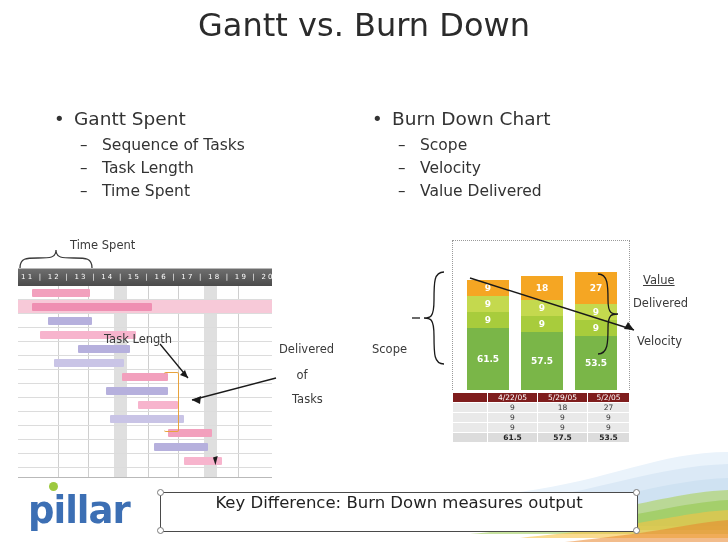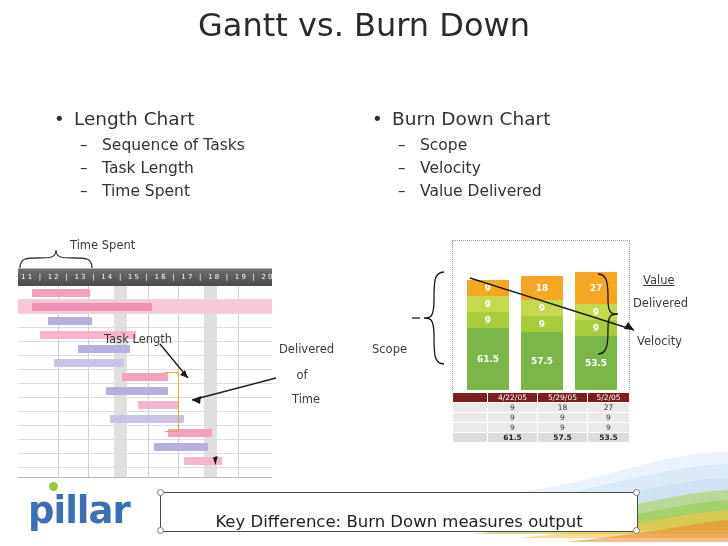--- a/index.html
+++ b/index.html
@@ -217,21 +217,21 @@
     left: 160px;
     top: 492px;
     width: 476px;
     height: 38px;
     border: 1.6px solid #4a4a4a;
     background: #ffffff;
     color: #222222;
     font-size: 16.5px;
     font-family: "DejaVu Sans", sans-serif;
     display: flex;
-    align-items: flex-end;
+    align-items: flex-start;
     justify-content: center;
   }
   .handle {
     position: absolute;
     width: 5px; height: 5px;
     border: 1px solid #7a7a7a;
     background: #ffffff;
     border-radius: 50%;
   }
   .logo {
@@ -257,21 +257,21 @@
 </head>
 <body>
 
 <div class="slide">
 
   <div class="title">Gantt vs. Burn Down</div>
 
   <div class="col left">
     <div class="l1">
       <span class="dot">•</span>
-      <span>Length Chart</span>
+      <span>Gantt Spent</span>
     </div>
     <div class="l2">
       <span class="dash">–</span>
       <span>Sequence of Tasks</span>
     </div>
     <div class="l2">
       <span class="dash">–</span>
       <span>Task Length</span>
     </div>
     <div class="l2">
@@ -398,21 +398,21 @@
         <td>53.5</td>
       </tr>
     </tbody>
       </table>
   </div>
 
   <div class="anno" style="left:70px; top:238px;">Time Spent</div>
   <div class="anno" style="left:104px; top:332px;">Task Length</div>
   <div class="anno" style="left:279px; top:342px;">Delivered</div>
   <div class="anno center" style="left:279px; top:368px; width:46px;">of</div>
-  <div class="anno" style="left:292px; top:392px;">Time</div>
+  <div class="anno" style="left:292px; top:392px;">Tasks</div>
   <div class="anno" style="left:372px; top:342px;">Scope</div>
   <div class="anno" style="left:643px; top:273px;text-decoration:underline;">Value</div>
   <div class="anno" style="left:633px; top:296px;">Delivered</div>
   <div class="anno" style="left:637px; top:334px;">Velocity</div>
 
   <svg class="overlay" viewBox="0 0 728 546">
 
     <path d="M20,268 C20,258 26,258 38,258 C50,258 56,258 56,250 C56,258 62,258 74,258 C86,258 92,258 92,268" fill="none" stroke="#3a3a3a" stroke-width="1.3"></path>
 
     <line x1="276" y1="378" x2="192" y2="400" stroke="#1a1a1a" stroke-width="1.4"></line>

